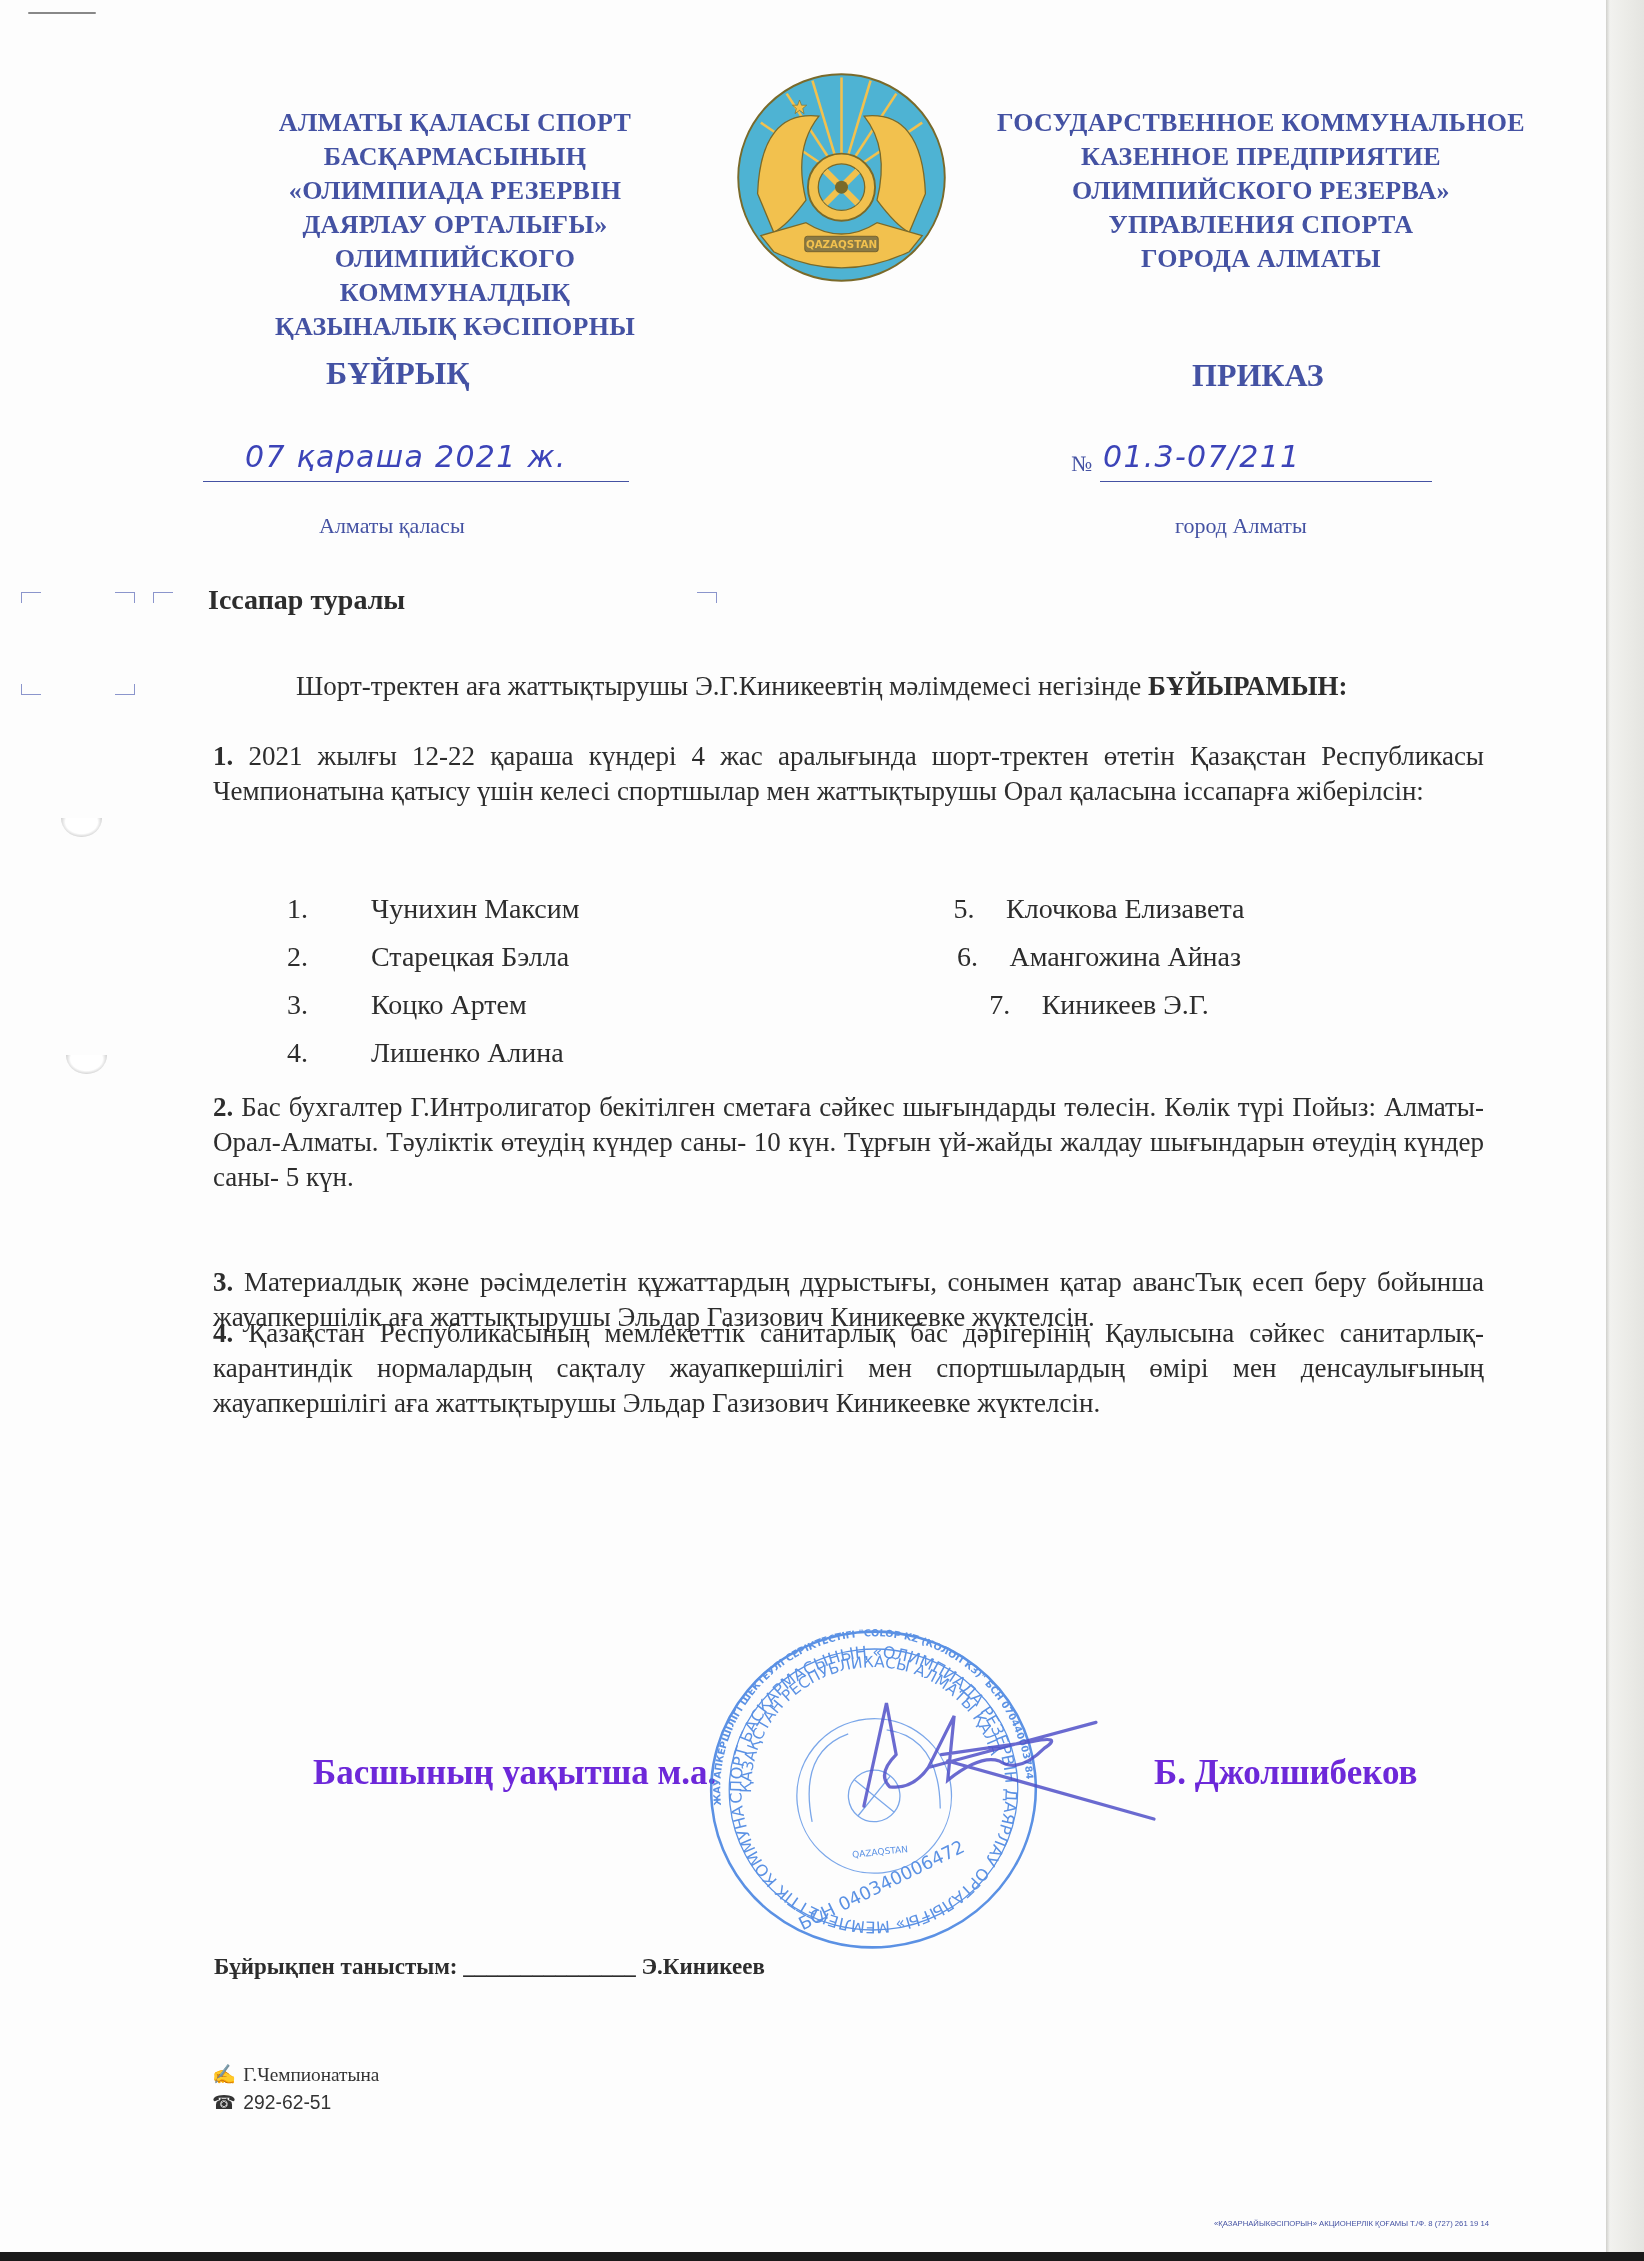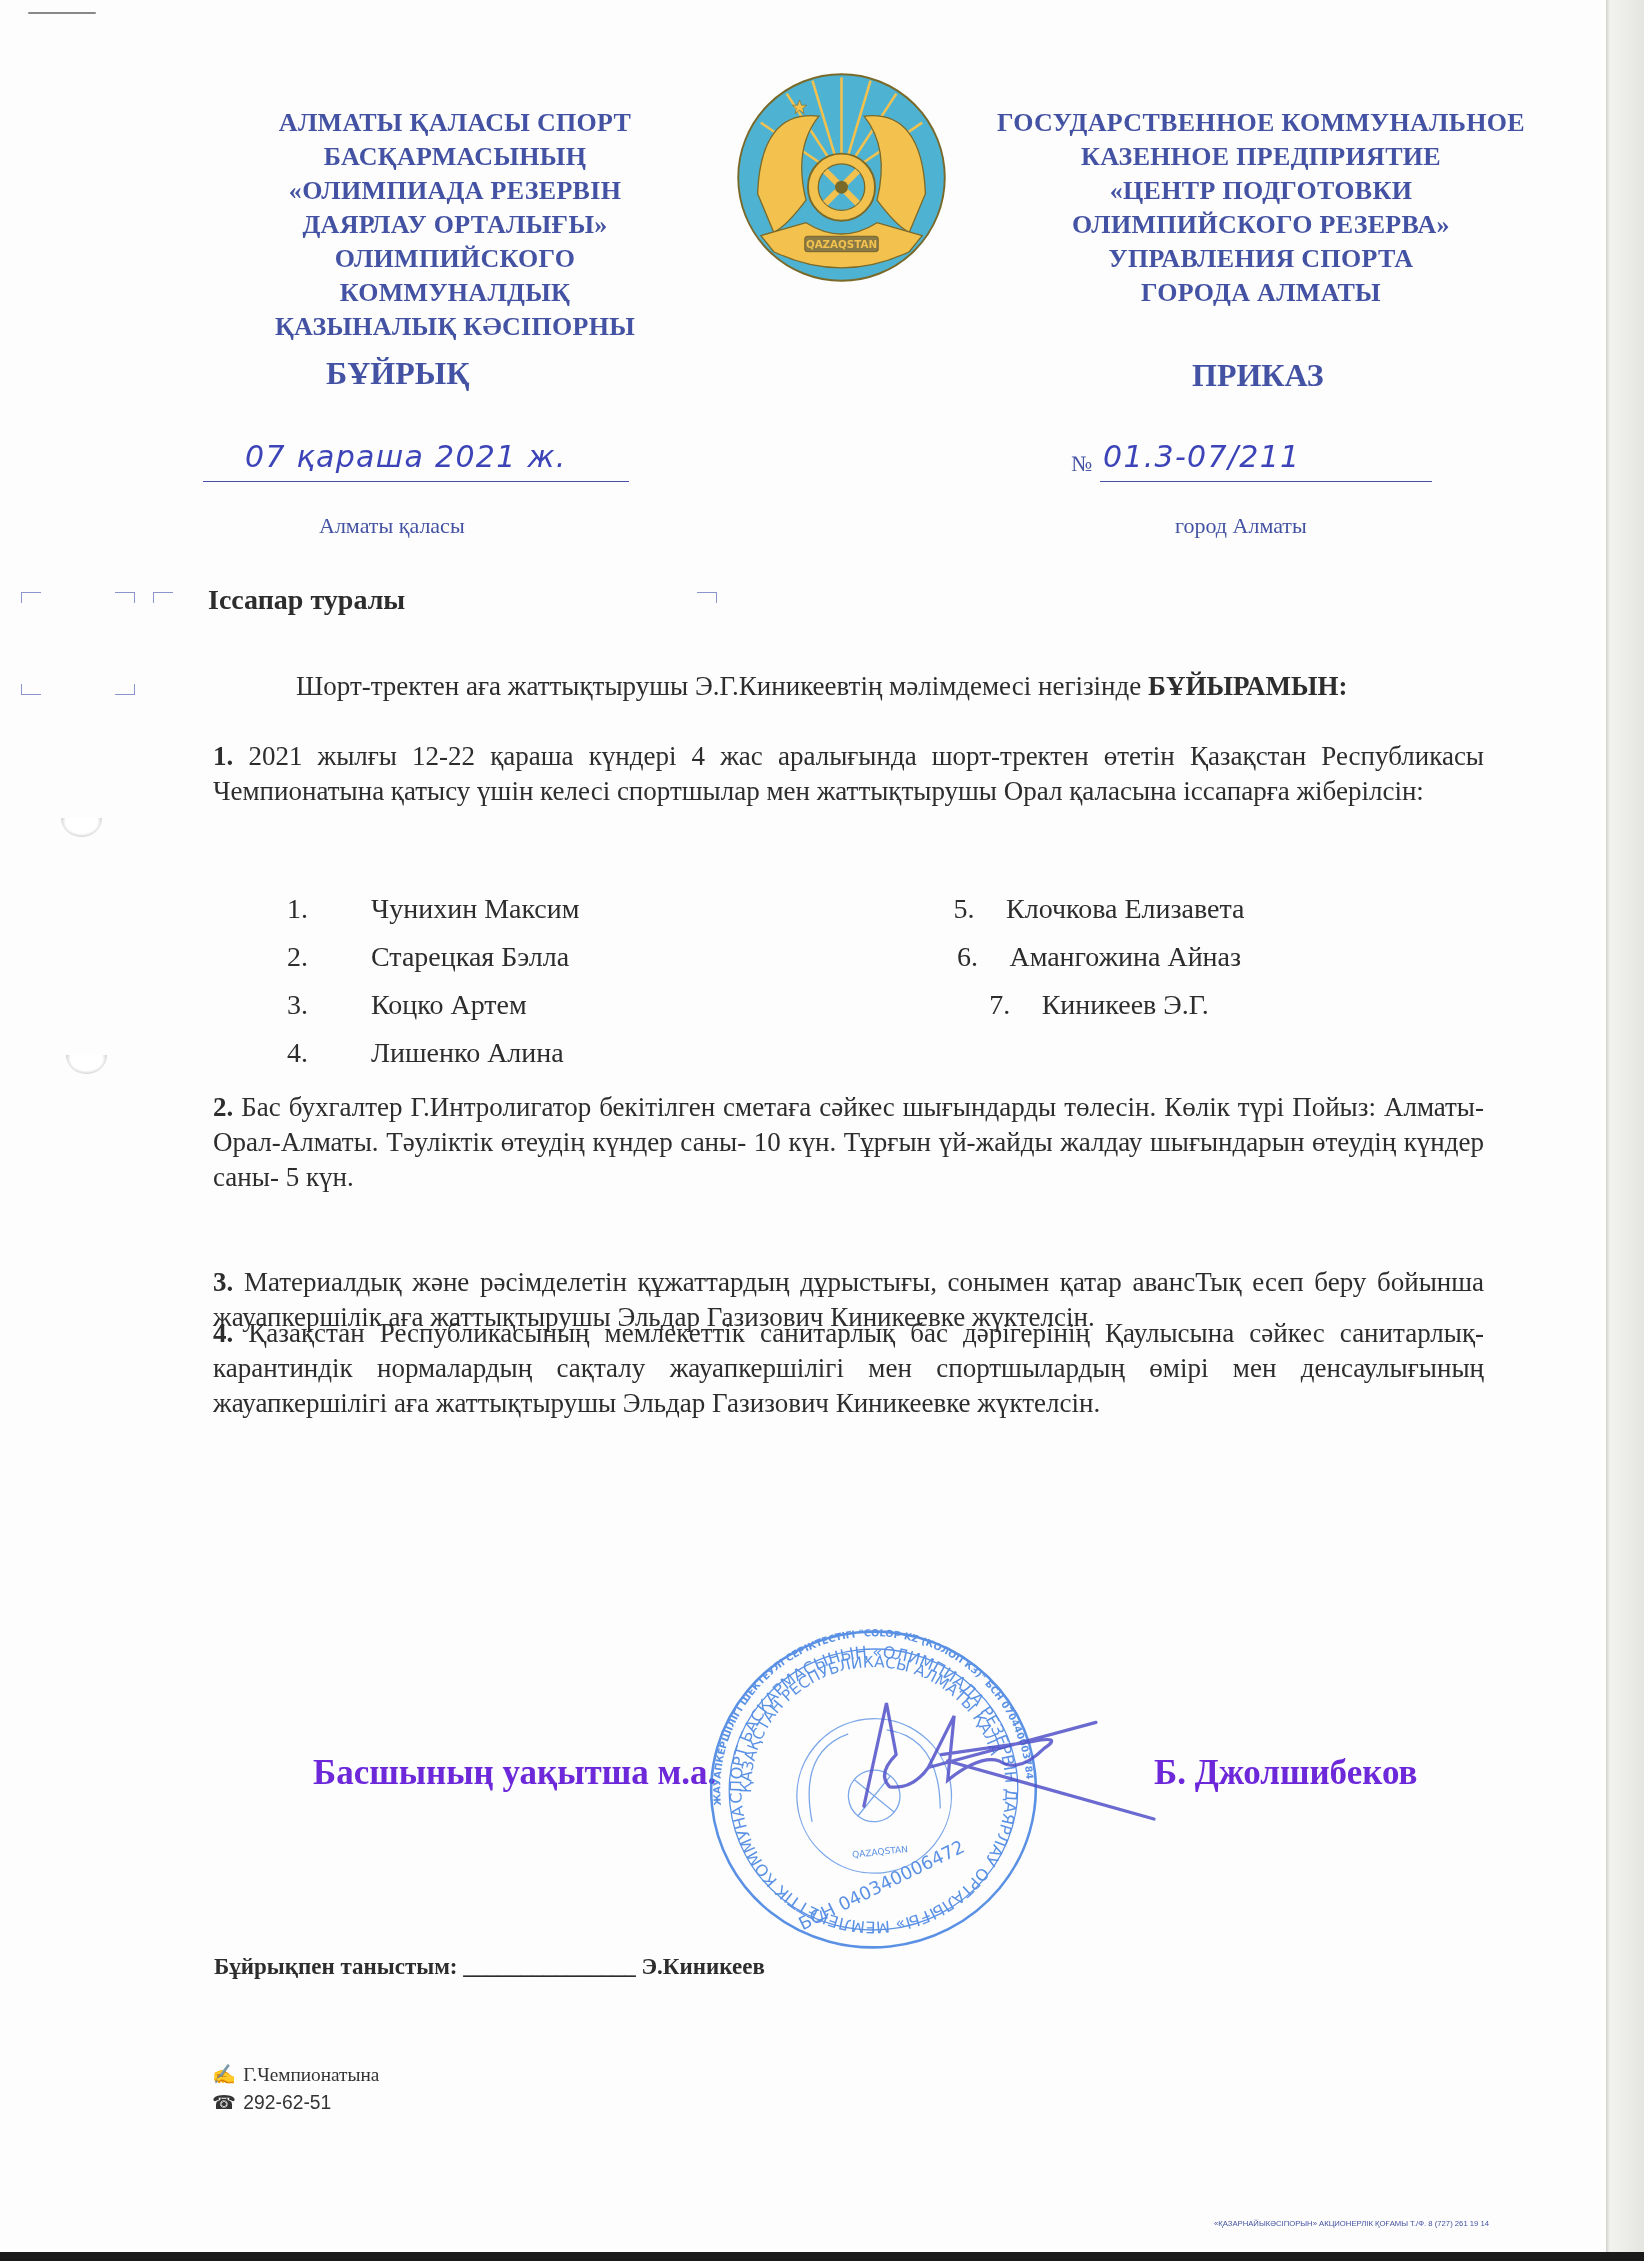--- a/index.html
+++ b/index.html
@@ -69,21 +69,20 @@
     <path d="M40 255 L110 235 Q165 270 220 235 L290 255 L270 280 Q165 330 60 280 Z" fill="#f2c14e" stroke="#7a6a2a" stroke-width="2"></path>
     <rect x="108" y="256" width="114" height="24" rx="4" fill="#8a7a45" stroke="#5a4a20"></rect>
     <text x="165" y="274" text-anchor="middle" font-size="16" font-family="DejaVu Sans, sans-serif" font-weight="bold" fill="#f2c14e">QAZAQSTAN</text>
     <polygon points="100,45 103,53 111,53 105,58 107,66 100,61 93,66 95,58 89,53 97,53" fill="#f2c14e" stroke="#7a6a2a"></polygon>
   </svg>
 </div>
 
 <div class="abs hdr hdr-right">
   <div>ГОСУДАРСТВЕННОЕ КОММУНАЛЬНОЕ</div>
   <div>КАЗЕННОЕ ПРЕДПРИЯТИЕ</div>
-  <div>«ЦЕНТР ПОДГОТОВКИ</div>
   <div>ОЛИМПИЙСКОГО РЕЗЕРВА»</div>
   <div>УПРАВЛЕНИЯ СПОРТА</div>
   <div>ГОРОДА АЛМАТЫ</div>
 </div>
 
 <div class="abs title" style="left:326px;top:355px;">БҰЙРЫҚ</div>
 <div class="abs title" style="left:1192px;top:357px;">ПРИКАЗ</div>
 
 <div class="abs hand" style="left:245px;top:439px;">07 қараша 2021 ж.</div>
 <div class="abs uline" style="left:203px;top:481px;width:426px;"></div>

